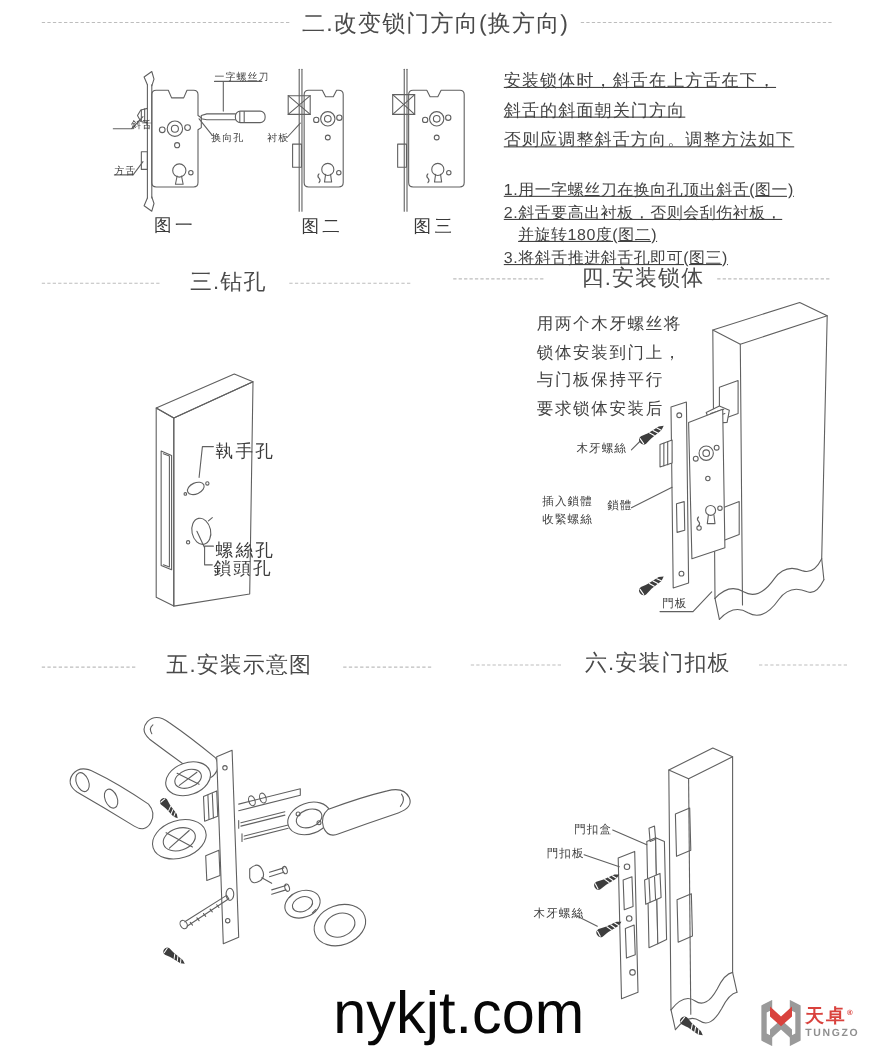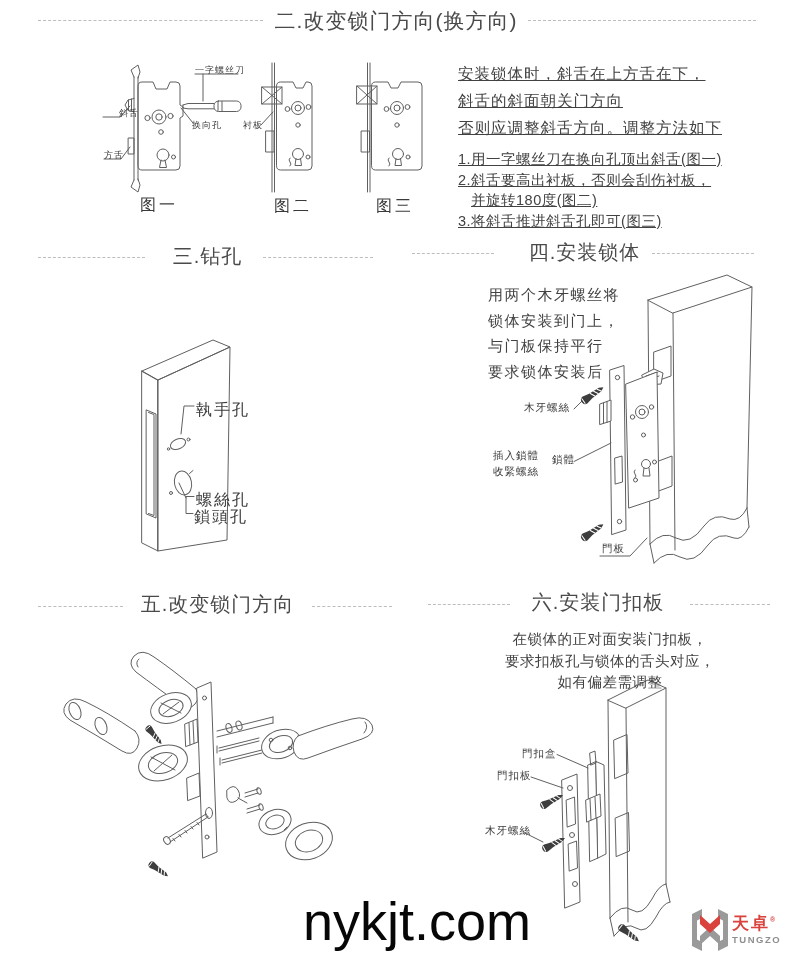--- a/index.html
+++ b/index.html
@@ -15,21 +15,21 @@
   .hdr1{font-size:21px;}
   .diagram{position:absolute;}
   .diagram svg{position:absolute;left:0;top:0;}
   .lbl{position:absolute;font-size:9px;color:#3c3c3c;white-space:nowrap;letter-spacing:1px;}
   .lbl.m{font-size:10.5px;}
   .lbl.big{font-size:16px;letter-spacing:2px;}
   .cap{position:absolute;font-size:16px;letter-spacing:3px;color:#3a3a3a;white-space:nowrap;}
   .txtblock p{margin:0;white-space:nowrap;}
   .s2intro p{font-size:15.5px;line-height:27px;letter-spacing:1px;}
   .s2steps p{font-size:14.5px;line-height:20.5px;letter-spacing:0.5px;}
-  .s2steps{margin-top:8px;}
+  .s2steps{margin-top:22px;}
   .s2steps p.indent{padding-left:13px;}
   .s4txt p{font-size:15px;line-height:25.5px;letter-spacing:1.5px;}
   .s6txt{text-align:center;}
   .s6txt p{font-size:14.5px;line-height:21.5px;letter-spacing:0.5px;white-space:nowrap;}
   .watermark{position:absolute;left:303px;top:890px;font-size:54px;color:#070707;
              font-weight:500;letter-spacing:0px;}
   .logo{position:absolute;left:692px;top:904px;width:95px;height:52px;display:flex;align-items:center;}
   .logo-txt{margin-left:4px;line-height:1;}
   .logo-cn{font-size:17px;font-weight:bold;color:#d9423d;letter-spacing:2px;}
   .logo-cn sup{font-size:7px;}
@@ -234,21 +234,21 @@
     <p>要求锁体安装后</p>
   </div>
   <span class="lbl m" style="left:94px;top:129px">木牙螺絲</span>
   <span class="lbl m" style="left:63px;top:177px">插入鎖體</span>
   <span class="lbl m" style="left:63px;top:193px">收緊螺絲</span>
   <span class="lbl m" style="left:122px;top:181px">鎖體</span>
   <span class="lbl m" style="left:172px;top:270px">門板</span>
 </div>
 
 <div class="dash" style="left:38px;top:606px;width:85px"></div>
-<div class="hdr" style="left:140px;top:591px;width:155px">五.改变锁门方向</div>
+<div class="hdr" style="left:140px;top:591px;width:155px">五.安装示意图</div>
 <div class="dash" style="left:312px;top:606px;width:80px"></div>
 
 <div class="dash" style="left:428px;top:604px;width:82px"></div>
 <div class="hdr" style="left:518px;top:589px;width:160px">六.安装门扣板</div>
 <div class="dash" style="left:690px;top:604px;width:80px"></div>
 
 <div class="diagram" style="left:55px;top:632px;width:350px;height:258px">
   <svg width="350" height="258" viewBox="0 0 350 258">
     <g fill="none" stroke="#606060" stroke-width="1" stroke-linejoin="round" stroke-linecap="round">
 
@@ -342,25 +342,20 @@
 
       <path d="M127,132.5 L158,146"></path>
       <path d="M101,155 L133,166"></path>
       <path d="M94,210.5 L113,220"></path>
 
       <use href="#screw" transform="translate(114,183) rotate(-28) scale(1.1)"></use>
       <use href="#screw" transform="translate(116,226) rotate(-28) scale(1.1)"></use>
       <use href="#screw" transform="translate(192,306) rotate(38) scale(1.1)"></use>
     </g>
   </svg>
-  <div class="txtblock s6txt" style="position:absolute;left:15px;top:7px;width:330px">
-    <p>在锁体的正对面安装门扣板，</p>
-    <p>要求扣板孔与锁体的舌头对应，</p>
-    <p>如有偏差需调整</p>
-  </div>
   <span class="lbl m" style="left:92px;top:125px">門扣盒</span>
   <span class="lbl m" style="left:67px;top:147px">門扣板</span>
   <span class="lbl m" style="left:55px;top:202px">木牙螺絲</span>
 </div>
 
 <div class="watermark">nykjt.com</div>
 
 <div class="logo">
   <svg width="36" height="42" viewBox="0 0 36 42">
     <path fill="#9a9a9a" d="M0,5 L10,0 L10,9 L5,11.5 L5,30.5 L10,33 L10,42 L0,37 Z"></path>

